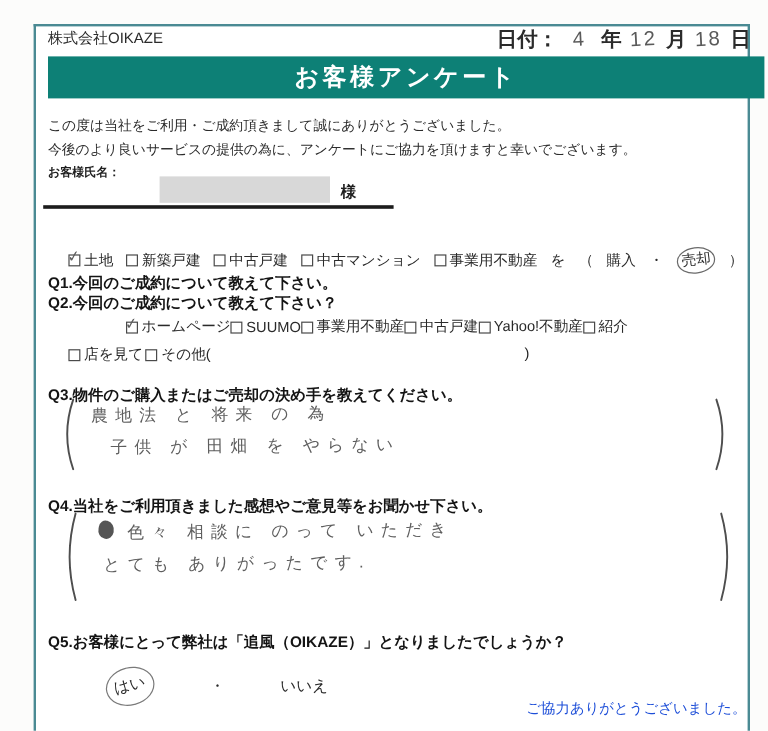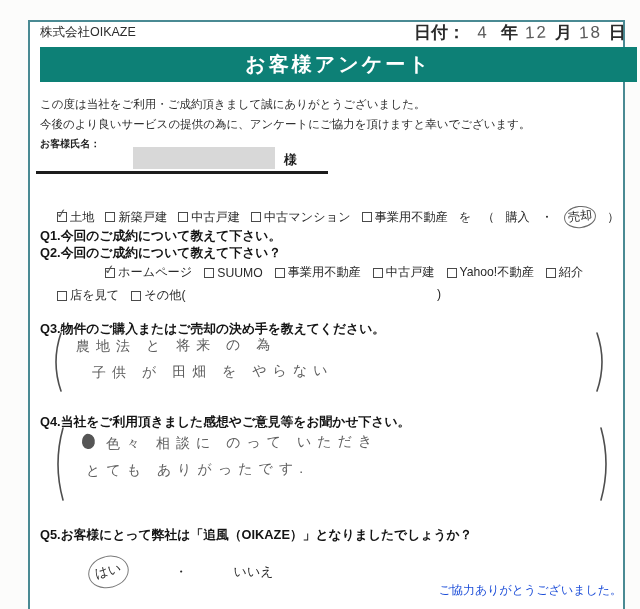--- a/index.html
+++ b/index.html
@@ -116,21 +116,21 @@
     </span>
   <span>を</span>
   <span>（</span>
   <span>購入</span>
   <span>・</span>
   <span class="circle-hand"><span>売却</span></span>
   <span>）</span>
 </div>
 
 <div class="abs q-heading" style="top:245px;">Q2.今回のご成約について教えて下さい？</div>
-<div class="abs opt-row" style="left:57px; top:264px; gap:12px;padding-left:48px;">
+<div class="abs opt-row" style="left:57px; top:264px; padding-left:48px;">
   <span class="opt">
       <span class="cb checked"></span>
       <span>ホームページ</span>
     </span>
   <span class="opt">
       <span class="cb"></span>
       <span>SUUMO</span>
     </span>
   <span class="opt">
       <span class="cb"></span>
@@ -142,21 +142,21 @@
     </span>
   <span class="opt">
       <span class="cb"></span>
       <span>Yahoo!不動産</span>
     </span>
   <span class="opt">
       <span class="cb"></span>
       <span>紹介</span>
     </span>
 </div>
-<div class="abs opt-row" style="left:57px; top:287px; gap:12px;">
+<div class="abs opt-row" style="left:57px; top:287px; gap:2px;">
   <span class="opt">
       <span class="cb"></span>
       <span>店を見て</span>
     </span>
   <span class="opt">
       <span class="cb"></span>
       <span>その他(</span>
     </span>
 </div>
 <div class="abs" style="left:437px; top:287px; font-size:12.2px;">)</div>

